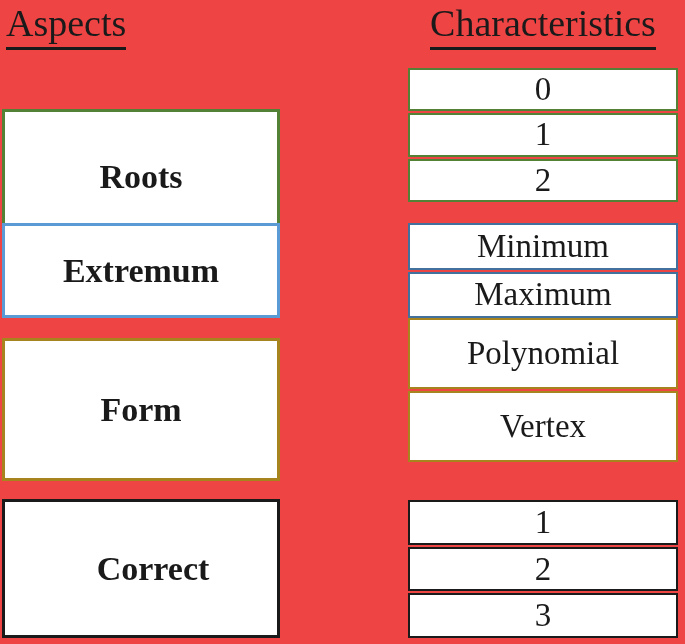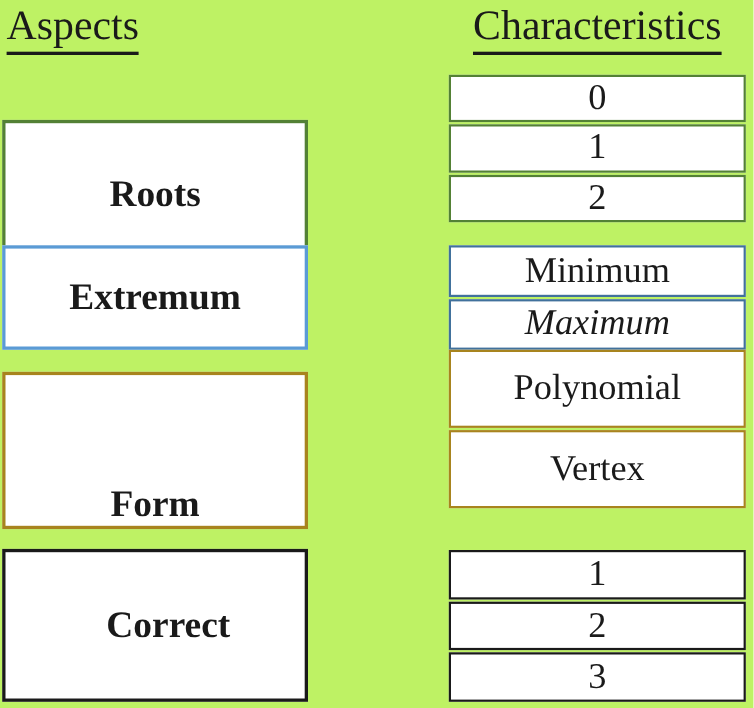--- a/index.html
+++ b/index.html
@@ -11,21 +11,21 @@
     width: 685px;
     height: 644px;
     overflow: hidden;
     font-family: "Liberation Serif", "DejaVu Serif", serif;
     color: #1a1a1a;
   }
   .canvas {
     position: relative;
     width: 685px;
     height: 644px;
-    background: #bef264;
+    background: #ef4444;
   }
   .col-header {
     position: absolute;
     top: 2px;
     font-size: 38px;
     line-height: 1.15;
     white-space: nowrap;
   }
   .col-header .underlined {
     display: inline-block;
@@ -108,26 +108,26 @@
     </div>
   </div>
 
   <div class="aspect-box box-extremum" style="border-color: rgb(91, 155, 213);">
     <span>Extremum</span>
   </div>
   <div class="char-stack stack-extremum">
     <div class="char-cell" style="border-color: rgb(65, 113, 156);">
       <span>Minimum</span>
     </div>
-    <div class="char-cell" style="border-color: rgb(65, 113, 156); font-style: italic;">
+    <div class="char-cell" style="border-color: rgb(65, 113, 156);">
       <span>Maximum</span>
     </div>
   </div>
 
-  <div class="aspect-box box-form" style="border-color: rgb(168, 132, 30); align-items: flex-end;">
+  <div class="aspect-box box-form" style="border-color: rgb(168, 132, 30);">
     <span>Form</span>
   </div>
   <div class="char-stack stack-form">
     <div class="char-cell" style="border-color: rgb(168, 132, 30);">
       <span>Polynomial</span>
     </div>
     <div class="char-cell" style="border-color: rgb(168, 132, 30);">
       <span>Vertex</span>
     </div>
   </div>

